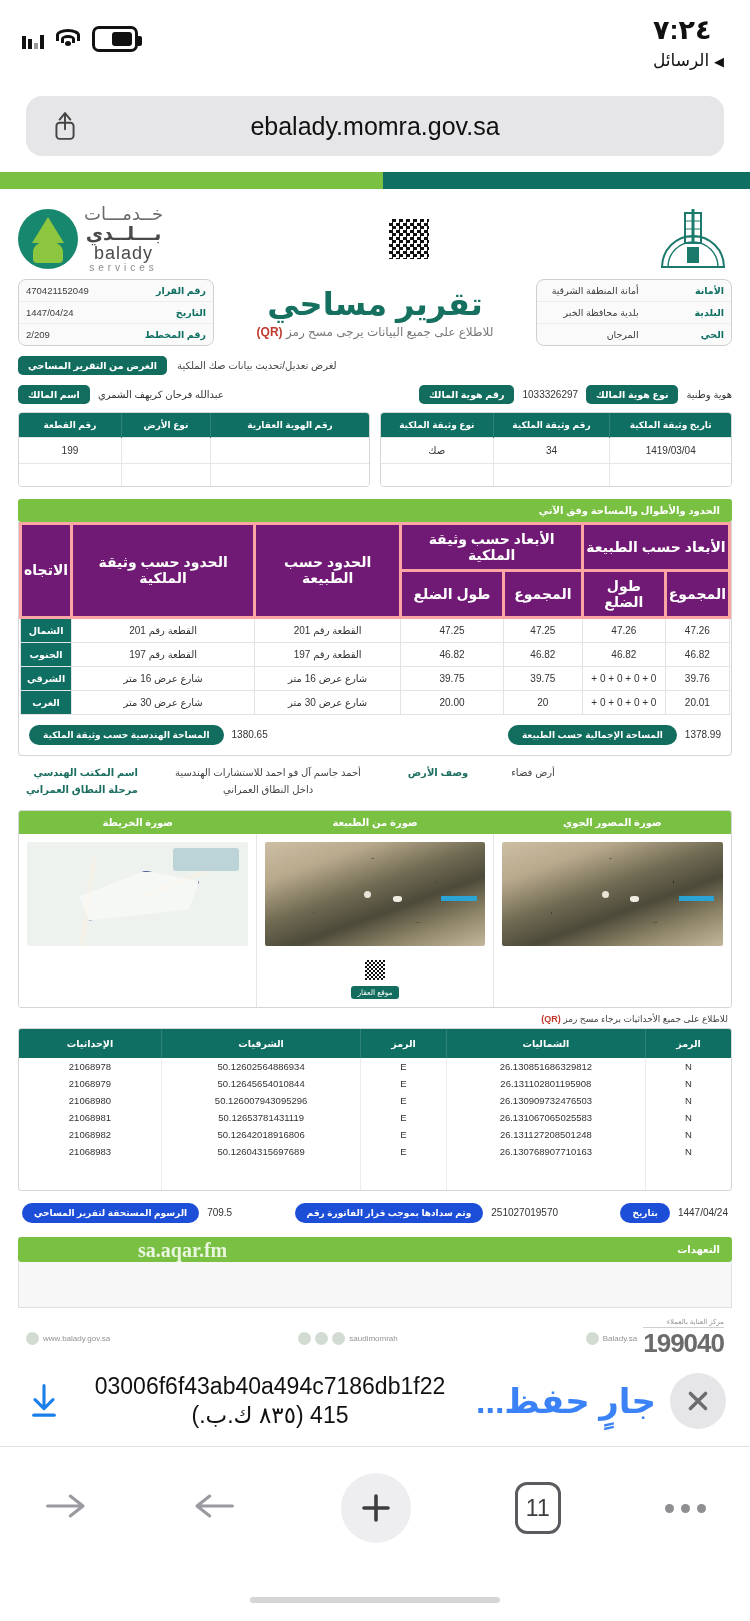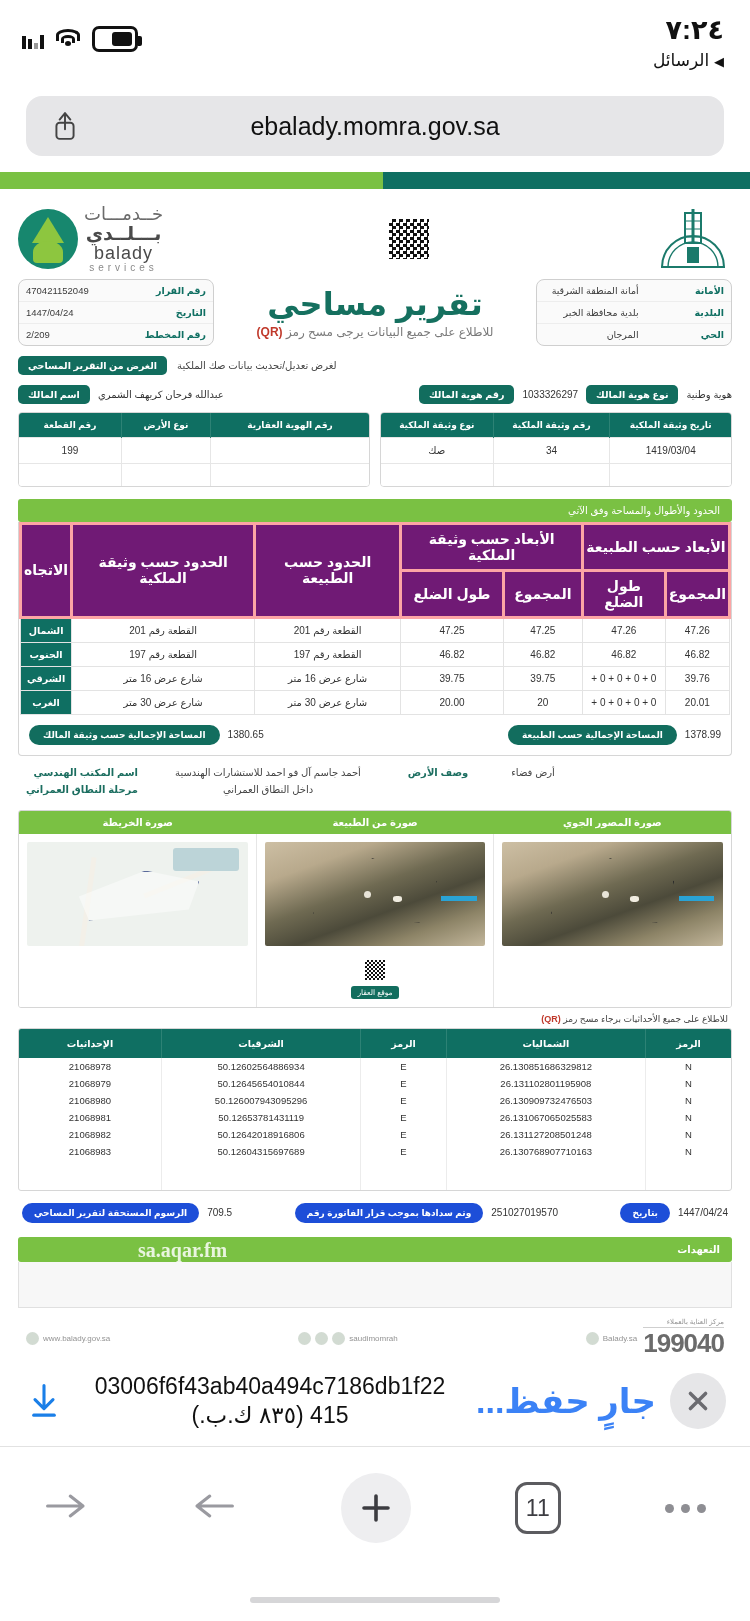--- a/index.html
+++ b/index.html
@@ -21,21 +21,21 @@
   .wifi i { position:absolute; border:3px solid #111; border-bottom:none; border-radius:50% 50% 0 0; left:50%; transform:translateX(-50%); }
   .wifi i:nth-child(1){ width:24px; height:12px; top:0; }
   .wifi i:nth-child(2){ width:14px; height:8px; top:6px; }
   .wifi i:nth-child(3){ width:6px; height:5px; top:12px; border-radius:50%; background:#111; border:none; }
   .bars { display:flex; align-items:flex-end; gap:2px; height:20px; }
   .bars b { width:4px; background:#111; display:block; }
   .bars b:nth-child(1){ height:14px; }
   .bars b:nth-child(2){ height:6px; background:#999; }
   .bars b:nth-child(3){ height:10px; }
   .bars b:nth-child(4){ height:13px; }
-  .sb-right { position:absolute; right:26px; top:14px; text-align:right;margin-left:19px; }
+  .sb-right { position:absolute; right:26px; top:14px; text-align:left;margin-left:19px; }
   .sb-time { font-size:27px; font-weight:600; color:#111; letter-spacing:1px; }
   .sb-back { font-size:17px; color:#111; margin-top:4px; white-space:nowrap; }
   .sb-back .tri { display:inline-block; font-size:13px; }
 
   
   .urlbar-wrap { padding: 0 26px; }
   .urlbar { height:60px; background:#e6e6e8; border-radius:16px; display:flex; align-items:center; position:relative; }
   .share-ico { position:absolute; right:auto; left:26px; width:26px; height:30px; }
   .share-ico svg { width:26px; height:30px; }
   .url-text { flex:1; text-align:center; font-size:25px; color:#111; direction:ltr; }
@@ -91,21 +91,21 @@
 
   .tables2 { display:flex; gap:10px; padding: 0 6px; }
   .tbl { border:1px solid #d6d6d6; border-radius:4px; overflow:hidden; flex:1; background:#fff; }
   .tbl table { width:100%; border-collapse:collapse; }
   .tbl th { background:#0f6f62; color:#fff; font-size:9px; font-weight:bold; padding:7px 3px; border-left:1px solid #2d8275; }
   .tbl th:last-child { border-left:none; }
   .tbl td { font-size:10px; color:#333; padding:7px 3px; text-align:center; border-left:1px solid #e6e6e6; border-top:1px solid #e6e6e6; background:#fff; }
   .tbl td:last-child { border-left:none; }
   .tbl tr.empty td { height:22px; }
 
-  .sec-green { background:#7ac143; color:#fff; font-size:10px; font-weight:normal; padding:6px 12px; margin: 12px 6px 0 6px; border-radius:3px; text-align:right; }
+  .sec-green { background:#7ac143; color:#fff; font-size:10px; font-weight:bold; padding:6px 12px; margin: 12px 6px 0 6px; border-radius:3px; text-align:right; }
 
   .bigtbl { margin: 0 6px; border:1px solid #d6d6d6; border-top:none; border-radius:0 0 4px 4px; background:#fff; }
   .bigtbl table { width:100%; border-collapse:collapse; }
   .bigtbl th { background:#701a75; color:#fff; font-size:14px; font-weight:bold; padding:6px 2px; border:3px solid #fca5a5; }
   .bigtbl td { font-size:10px; color:#333; padding:6px 2px; text-align:center; border:1px solid #e3e3e3; }
   .bigtbl td.dir { background:#0f6f62; color:#fff; font-weight:bold; font-size:9.5px; }
 
   .totals { display:flex; align-items:center; gap:8px; padding:10px 10px; }
   .totals .g { background:#126d5e; color:#fff; font-size:9px; font-weight:bold; padding:5px 14px; border-radius:11px; }
   .totals .v { font-size:10px; color:#333; }
@@ -426,21 +426,21 @@
               <td>شارع عرض 30 متر</td>
               <td class="dir">الغرب</td>
             </tr>
           </tbody>
         </table>
         <div class="totals">
           <div class="v">1378.99</div>
           <div class="g">المساحة الإجمالية حسب الطبيعة</div>
           <div class="sp"></div>
           <div class="v">1380.65</div>
-          <div class="g">المساحة الإجمالية حسب وثيقة المالك</div>
+          <div class="g">المساحة الهندسية حسب وثيقة الملكية</div>
         </div>
       </div>
 
       <div class="meta-rows">
         <div class="meta-line">
           <div style="flex:1"></div>
           <div class="val2">أرض فضاء</div>
           <div class="lbl2">وصف الأرض</div>
           <div class="val" style="flex:0 0 260px;text-align:center">أحمد جاسم آل فو احمد للاستشارات الهندسية</div>
           <div class="lbl" style="text-align:right">اسم المكتب الهندسي</div>

